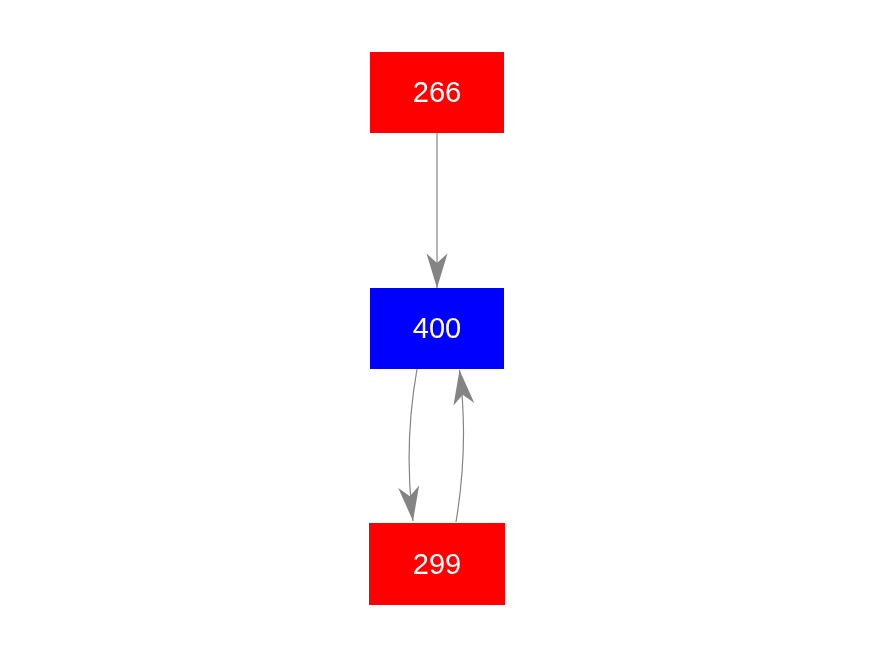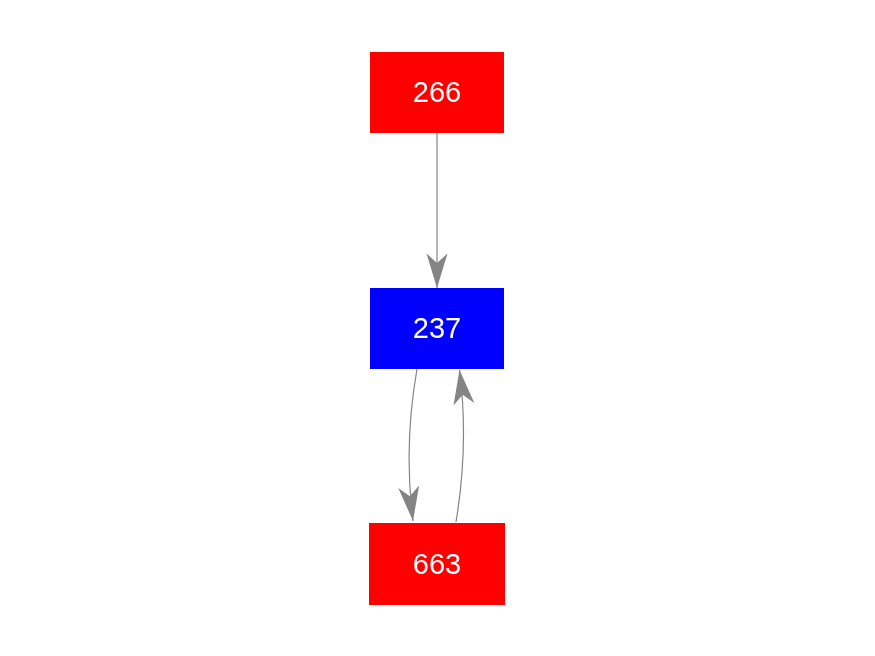--- a/index.html
+++ b/index.html
@@ -43,18 +43,18 @@
       <path d="M417,369 Q403.5,445.5 413,521" class="edge-line" stroke="#848484" stroke-width="1.2"></path>
       <polygon points="413,521 398.2750500297058,488.0807678040278 409.8789151111603,496.19558851501097 419.1107556770966,485.45905649740246" fill="#848484"></polygon>
       <path d="M456,522 Q469,444 459.5,370" class="edge-line" stroke="#848484" stroke-width="1.2"></path>
       <polygon points="459.5,370 474.3075311923856,402.8821687238924 462.6833343817077,394.7964993943548 453.4784717011276,405.5561696045269" fill="#848484"></polygon>
     </svg>
 
 <div class="node" style="left: 370px; top: 52px; width: 134px; height: 81px; background: rgb(255, 0, 0); color: rgb(255, 255, 255);">
       <span>266</span>
     </div>
     <div class="node" style="left: 370px; top: 288px; width: 134px; height: 81px; background: rgb(0, 0, 255); color: rgb(255, 255, 255);">
-      <span>237</span>
+      <span>400</span>
     </div>
     <div class="node" style="left: 369px; top: 523px; width: 136px; height: 82px; background: rgb(255, 0, 0); color: rgb(255, 255, 255);">
-      <span>663</span>
+      <span>299</span>
     </div>
   </div>
 
 </body></html>

